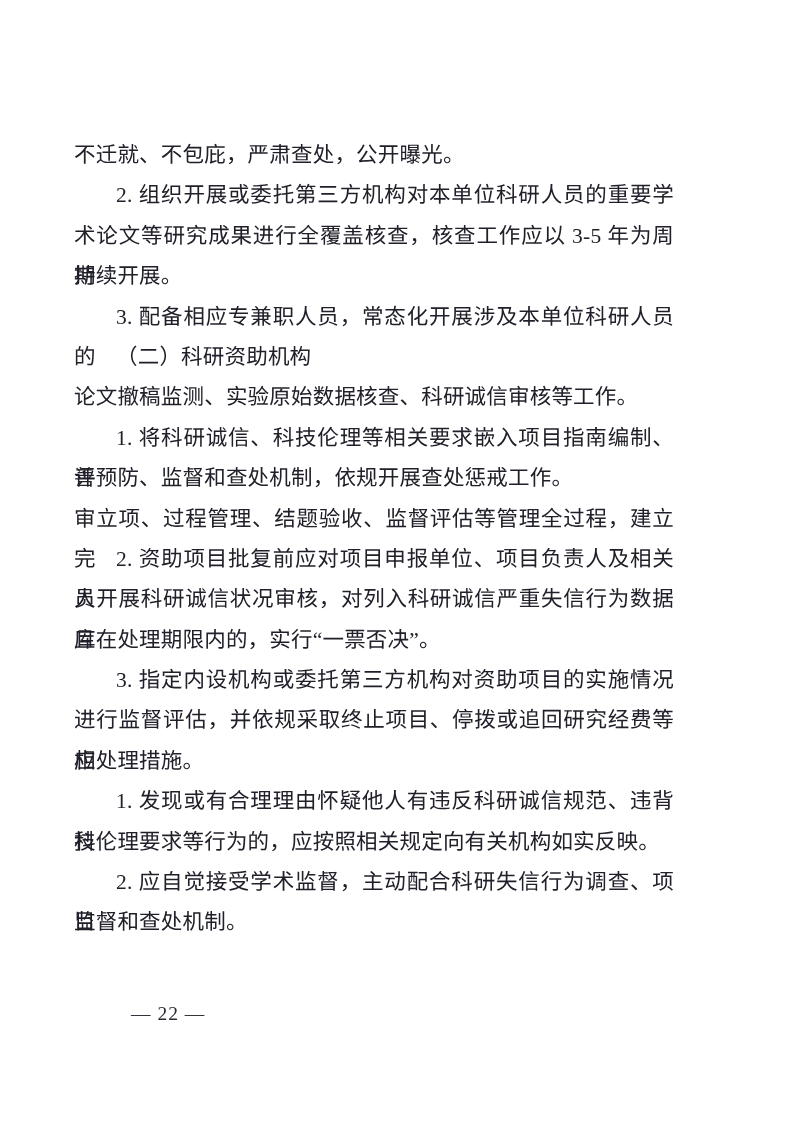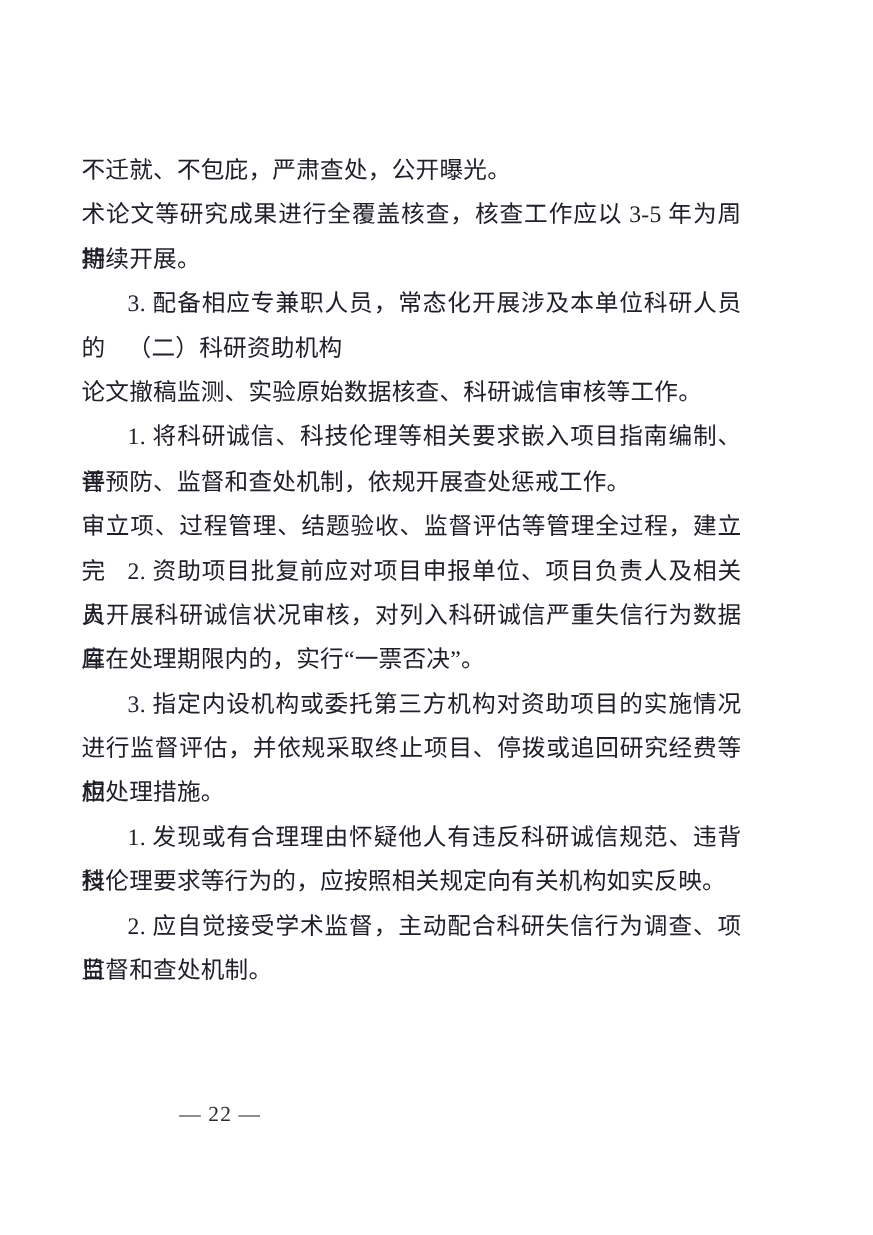--- a/index.html
+++ b/index.html
@@ -39,29 +39,29 @@
     text-indent: 42px;
   }
   .footer {
     position: absolute;
     left: 131px;
     top: 1001px;
     font-size: 19.5px;
     line-height: 26px;
     letter-spacing: 1px;
     color: #2a2a33;
-    margin-left: 32px;
   }
 </style>
 </head>
 <body>
 
 <div class="page">
   <div class="content" id="document-body">
       <div class="line">不迁就、不包庇，严肃查处，公开曝光。</div>
+      <div class="line justify indent">2. 组织开展或委托第三方机构对本单位科研人员的重要学</div>
       <div class="line justify">术论文等研究成果进行全覆盖核查，核查工作应以 3-5 年为周期</div>
       <div class="line">持续开展。</div>
       <div class="line justify indent">3. 配备相应专兼职人员，常态化开展涉及本单位科研人员的</div>
       <div class="line indent">（二）科研资助机构</div>
       <div class="line">论文撤稿监测、实验原始数据核查、科研诚信审核等工作。</div>
       <div class="line justify indent">1. 将科研诚信、科技伦理等相关要求嵌入项目指南编制、评</div>
       <div class="line">善预防、监督和查处机制，依规开展查处惩戒工作。</div>
       <div class="line justify">审立项、过程管理、结题验收、监督评估等管理全过程，建立完</div>
       <div class="line justify indent">2. 资助项目批复前应对项目申报单位、项目负责人及相关人</div>
       <div class="line justify">员开展科研诚信状况审核，对列入科研诚信严重失信行为数据库</div>

